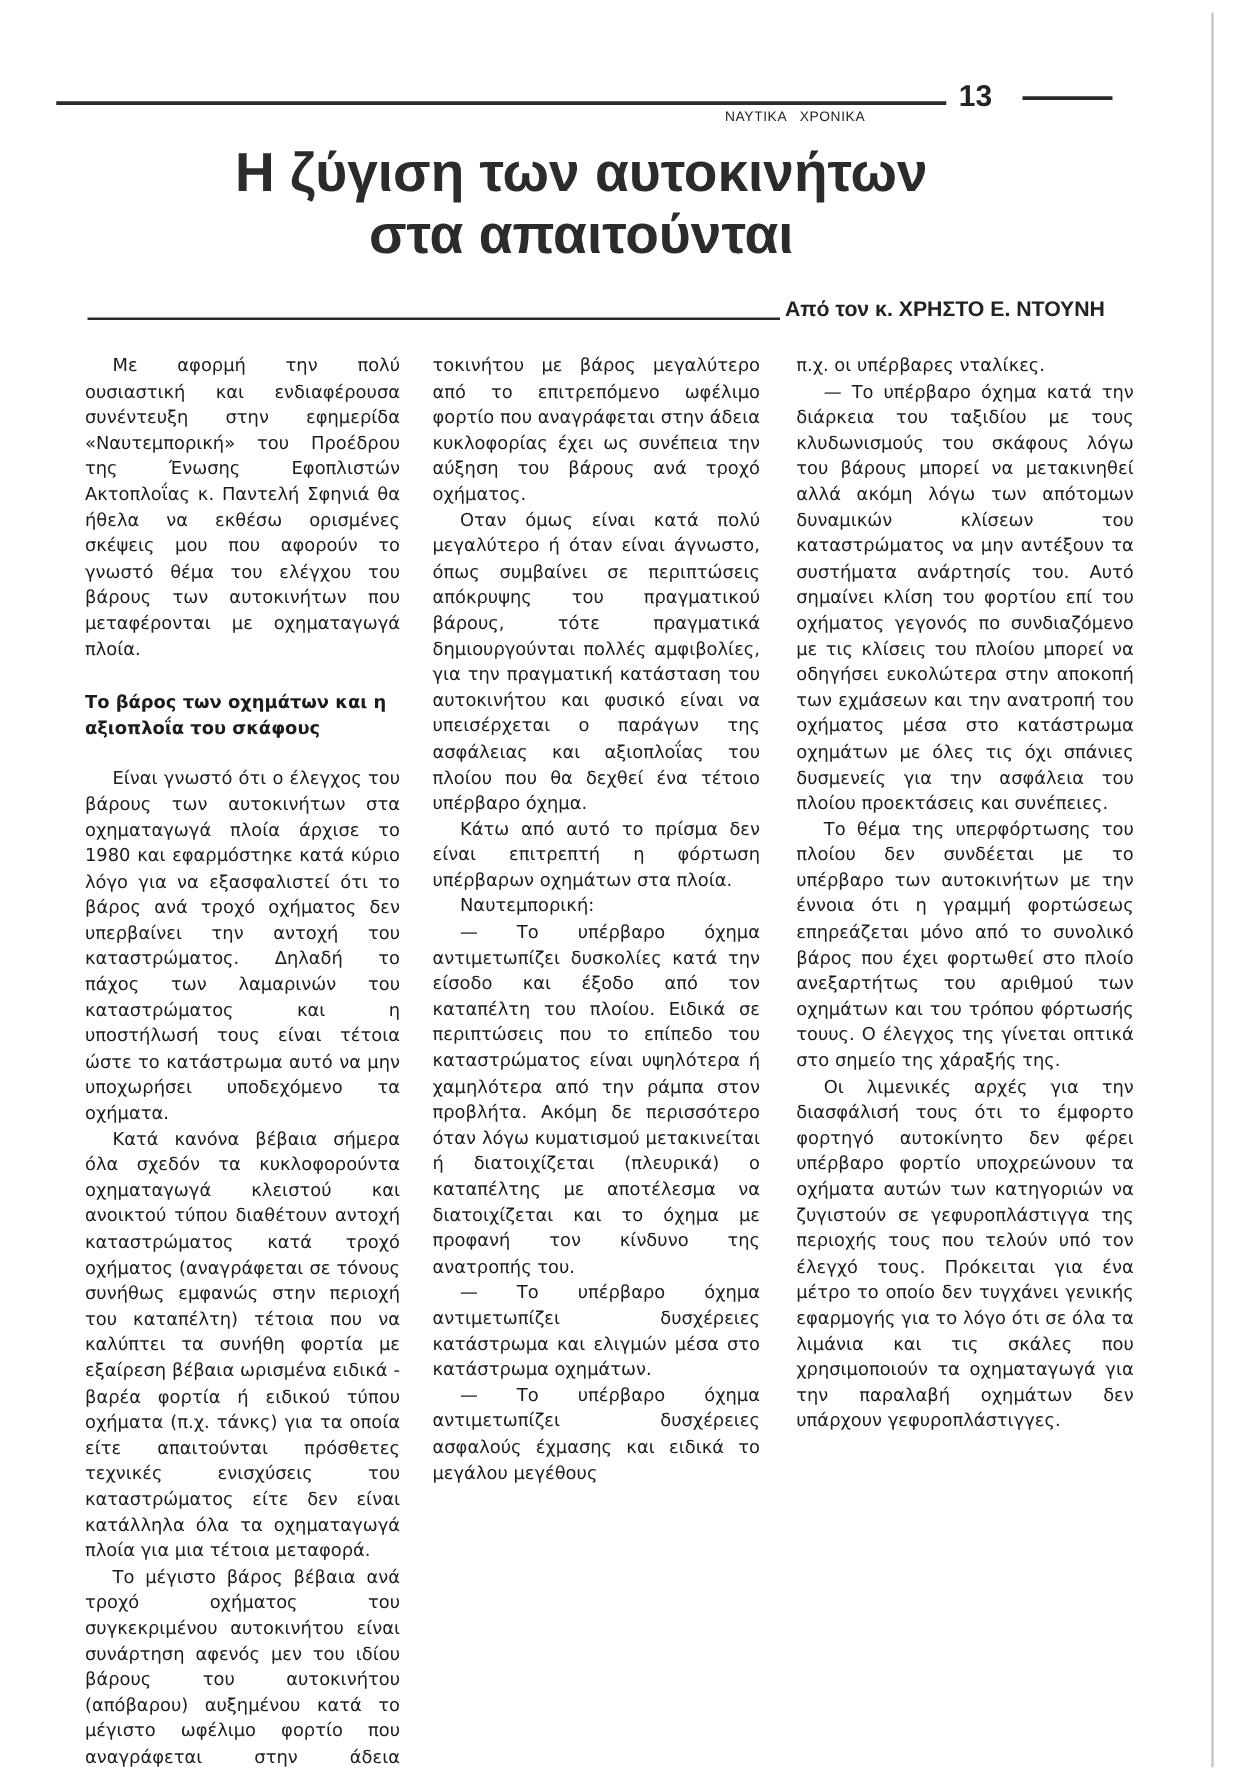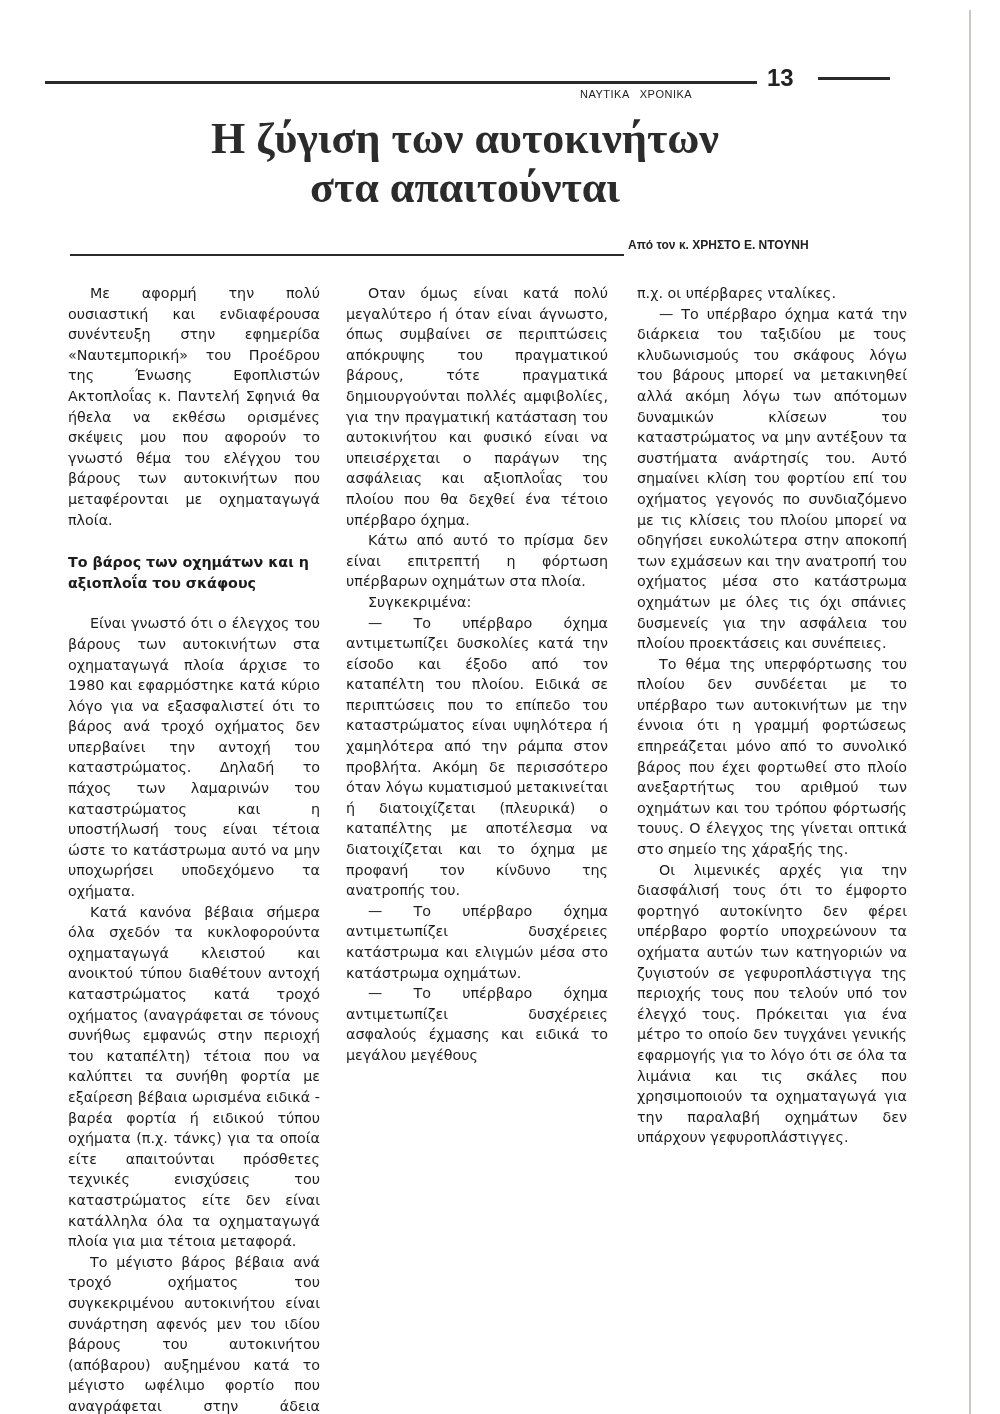--- a/index.html
+++ b/index.html
@@ -6,24 +6,24 @@
     body {
       width: 1000px; height: 1414px; background: #ffffff; position: relative;
       overflow: hidden; font-family: "DejaVu Sans", sans-serif; color: #1c1c1c;
     }
     .right-edge { position: absolute; left: 969px; top: 10px; width: 2px; height: 1404px; background: #c9c9c4; }
     .top-rule-left { position: absolute; left: 45px; top: 81px; width: 712px; height: 3px; background: #2a2a2a; }
     .top-rule-right { position: absolute; left: 818px; top: 77px; width: 72px; height: 3px; background: #2a2a2a; }
     .page-number { position: absolute; left: 767px; top: 64px; font-family: "Liberation Sans", sans-serif; font-weight: bold; font-size: 24px; color: #222; }
     .pub-name { position: absolute; left: 580px; top: 88px; font-family: "Liberation Sans", sans-serif; font-size: 11px; letter-spacing: 0.5px; color: #222; }
     .pub-name span { margin-right: 10px; }
-    .title { position: absolute; left: 0; width: 930px; text-align: center; font-family: Liberation Serif, serif; font-weight: bold; font-size: 44px; color: #2b2b2b; line-height: 50px; }
+    .title { position: absolute; left: 0; width: 930px; text-align: center; font-family: Liberation Sans, sans-serif; font-weight: bold; font-size: 44px; color: #2b2b2b; line-height: 50px; }
     .title.l1 { top: 114px; }
     .title.l2 { top: 163px; }
-    .byline { position: absolute; left: 628px; top: 238px; font-family: "Liberation Sans", sans-serif; font-weight: bold; font-size: 12px; color: #222; }
+    .byline { position: absolute; left: 628px; top: 238px; font-family: "Liberation Sans", sans-serif; font-weight: bold; font-size: 17px; color: #222; }
     .byline-rule { position: absolute; left: 70px; top: 254px; width: 554px; height: 2px; background: #2a2a2a; }
     .col { position: absolute; top: 283px; font-size: 14.3px; line-height: 20.6px; color: #1c1c1c; }
     .col.c1 { left: 68px; width: 252px; }
     .col.c2 { left: 346px; width: 262px; }
     .col.c3 { left: 637px; width: 270px; }
     .col p { margin: 0; text-align: justify; text-indent: 22px; hyphens: manual; }
     .col p.noindent { text-indent: 0; }
     .col h3 { margin: 22px 0 20px 0; font-size: 14.3px; font-weight: bold; line-height: 20.6px; }
   </style>
 </head>
@@ -47,23 +47,24 @@
 <div class="col c1">
   <p>Με αφορμή την πολύ ουσιαστική και ενδιαφέρουσα συνέντευξη στην εφημερίδα «Ναυτεμπορική» του Προέδρου της Ένωσης Εφοπλιστών Ακτοπλοΐας κ. Παντελή Σφηνιά θα ήθελα να εκθέσω ορισμένες σκέψεις μου που αφορούν το γνωστό θέμα του ελέγχου του βάρους των αυτοκινήτων που μεταφέρονται με οχηματαγωγά πλοία.</p>
   <h3>Το βάρος των οχημάτων και η αξιοπλοΐα του σκάφους</h3>
   <p>Είναι γνωστό ότι ο έλεγχος του βάρους των αυτοκινήτων στα οχηματαγωγά πλοία άρχισε το 1980 και εφαρμόστηκε κατά κύριο λόγο για να εξασφαλιστεί ότι το βάρος ανά τροχό οχήματος δεν υπερβαίνει την αντοχή του καταστρώματος. Δηλαδή το πάχος των λαμαρινών του καταστρώματος και η υποστήλωσή τους είναι τέτοια ώστε το κατάστρωμα αυτό να μην υποχωρήσει υποδεχόμενο τα οχήματα.</p>
   <p>Κατά κανόνα βέβαια σήμερα όλα σχεδόν τα κυκλοφορούντα οχηματαγωγά κλειστού και ανοικτού τύπου διαθέτουν αντοχή καταστρώματος κατά τροχό οχήματος (αναγράφεται σε τόνους συνήθως εμφανώς στην περιοχή του καταπέλτη) τέτοια που να καλύπτει τα συνήθη φορτία με εξαίρεση βέβαια ωρισμένα ειδικά - βαρέα φορτία ή ειδικού τύπου οχήματα (π.χ. τάνκς) για τα οποία είτε απαιτούνται πρόσθετες τεχνικές ενισχύσεις του καταστρώματος είτε δεν είναι κατάλληλα όλα τα οχηματαγωγά πλοία για μια τέτοια μεταφορά.</p>
   <p>Το μέγιστο βάρος βέβαια ανά τροχό οχήματος του συγκεκριμένου αυτοκινήτου είναι συνάρτηση αφενός μεν του ιδίου βάρους του αυτοκινήτου (απόβαρου) αυξημένου κατά το μέγιστο ωφέλιμο φορτίο που αναγράφεται στην άδεια κυκλοφορίας και αφετέρου του αριθμού των αξόνων και των τροχών του.</p>
 
 </div>
 
 <div class="col c2">
+  <p class="noindent">τοκινήτου με βάρος μεγαλύτερο από το επιτρεπόμενο ωφέλιμο φορτίο που αναγράφεται στην άδεια κυκλοφορίας έχει ως συνέπεια την αύξηση του βάρους ανά τροχό οχήματος.</p>
   <p>Οταν όμως είναι κατά πολύ μεγαλύτερο ή όταν είναι άγνωστο, όπως συμβαίνει σε περιπτώσεις απόκρυψης του πραγματικού βάρους, τότε πραγματικά δημιουργούνται πολλές αμφιβολίες, για την πραγματική κατάσταση του αυτοκινήτου και φυσικό είναι να υπεισέρχεται ο παράγων της ασφάλειας και αξιοπλοΐας του πλοίου που θα δεχθεί ένα τέτοιο υπέρβαρο όχημα.</p>
   <p>Κάτω από αυτό το πρίσμα δεν είναι επιτρεπτή η φόρτωση υπέρβαρων οχημάτων στα πλοία.</p>
-  <p>Συγκεκριμένα:</p>
+  <p>Ναυτεμπορική:</p>
   <p>— Το υπέρβαρο όχημα αντιμετωπίζει δυσκολίες κατά την είσοδο και έξοδο από τον καταπέλτη του πλοίου. Ειδικά σε περιπτώσεις που το επίπεδο του καταστρώματος είναι υψηλότερα ή χαμηλότερα από την ράμπα στον προβλήτα. Ακόμη δε περισσότερο όταν λόγω κυματισμού μετακινείται ή διατοιχίζεται (πλευρικά) ο καταπέλτης με αποτέλεσμα να διατοιχίζεται και το όχημα με προφανή τον κίνδυνο της ανατροπής του.</p>
   <p>— Το υπέρβαρο όχημα αντιμετωπίζει δυσχέρειες κατάστρωμα και ελιγμών μέσα στο κατάστρωμα οχημάτων.</p>
   <p>— Το υπέρβαρο όχημα αντιμετωπίζει δυσχέρειες ασφαλούς έχμασης και ειδικά το μεγάλου μεγέθους</p>
 </div>
 
 <div class="col c3">
   <p class="noindent">π.χ. οι υπέρβαρες νταλίκες.</p>
   <p>— Το υπέρβαρο όχημα κατά την διάρκεια του ταξιδίου με τους κλυδωνισμούς του σκάφους λόγω του βάρους μπορεί να μετακινηθεί αλλά ακόμη λόγω των απότομων δυναμικών κλίσεων του καταστρώματος να μην αντέξουν τα συστήματα ανάρτησίς του. Αυτό σημαίνει κλίση του φορτίου επί του οχήματος γεγονός πο συνδιαζόμενο με τις κλίσεις του πλοίου μπορεί να οδηγήσει ευκολώτερα στην αποκοπή των εχμάσεων και την ανατροπή του οχήματος μέσα στο κατάστρωμα οχημάτων με όλες τις όχι σπάνιες δυσμενείς για την ασφάλεια του πλοίου προεκτάσεις και συνέπειες.</p>
   <p>Το θέμα της υπερφόρτωσης του πλοίου δεν συνδέεται με το υπέρβαρο των αυτοκινήτων με την έννοια ότι η γραμμή φορτώσεως επηρεάζεται μόνο από το συνολικό βάρος που έχει φορτωθεί στο πλοίο ανεξαρτήτως του αριθμού των οχημάτων και του τρόπου φόρτωσής τουυς. Ο έλεγχος της γίνεται οπτικά στο σημείο της χάραξής της.</p>
   <p>Οι λιμενικές αρχές για την διασφάλισή τους ότι το έμφορτο φορτηγό αυτοκίνητο δεν φέρει υπέρβαρο φορτίο υποχρεώνουν τα οχήματα αυτών των κατηγοριών να ζυγιστούν σε γεφυροπλάστιγγα της περιοχής τους που τελούν υπό τον έλεγχό τους. Πρόκειται για ένα μέτρο το οποίο δεν τυγχάνει γενικής εφαρμογής για το λόγο ότι σε όλα τα λιμάνια και τις σκάλες που χρησιμοποιούν τα οχηματαγωγά για την παραλαβή οχημάτων δεν υπάρχουν γεφυροπλάστιγγες.</p>

